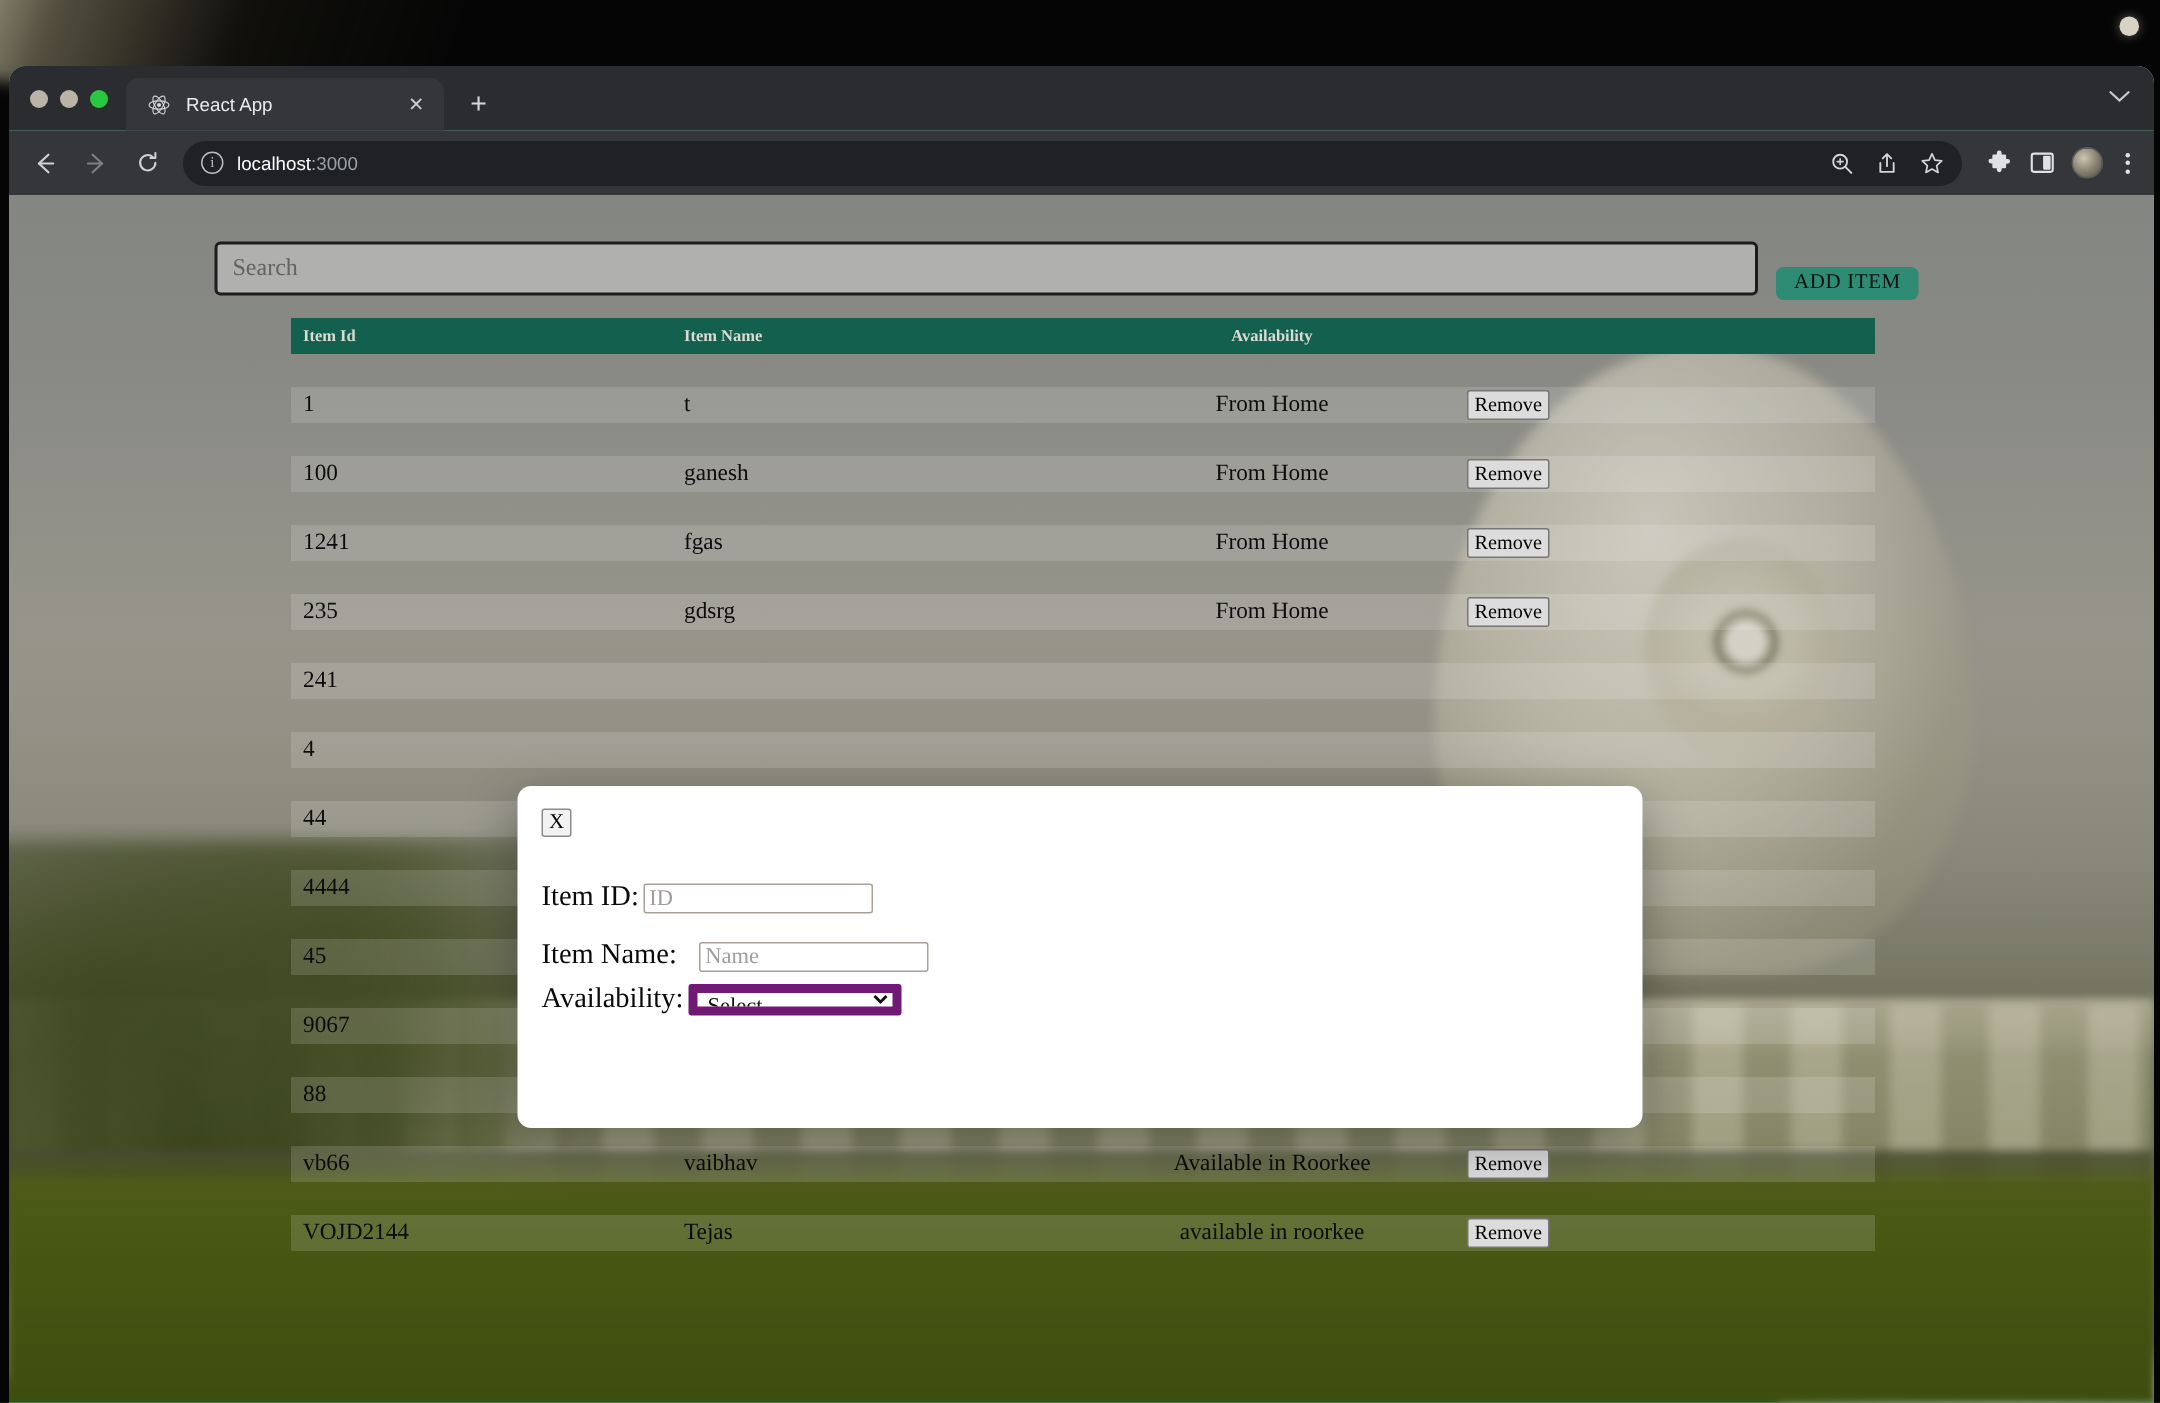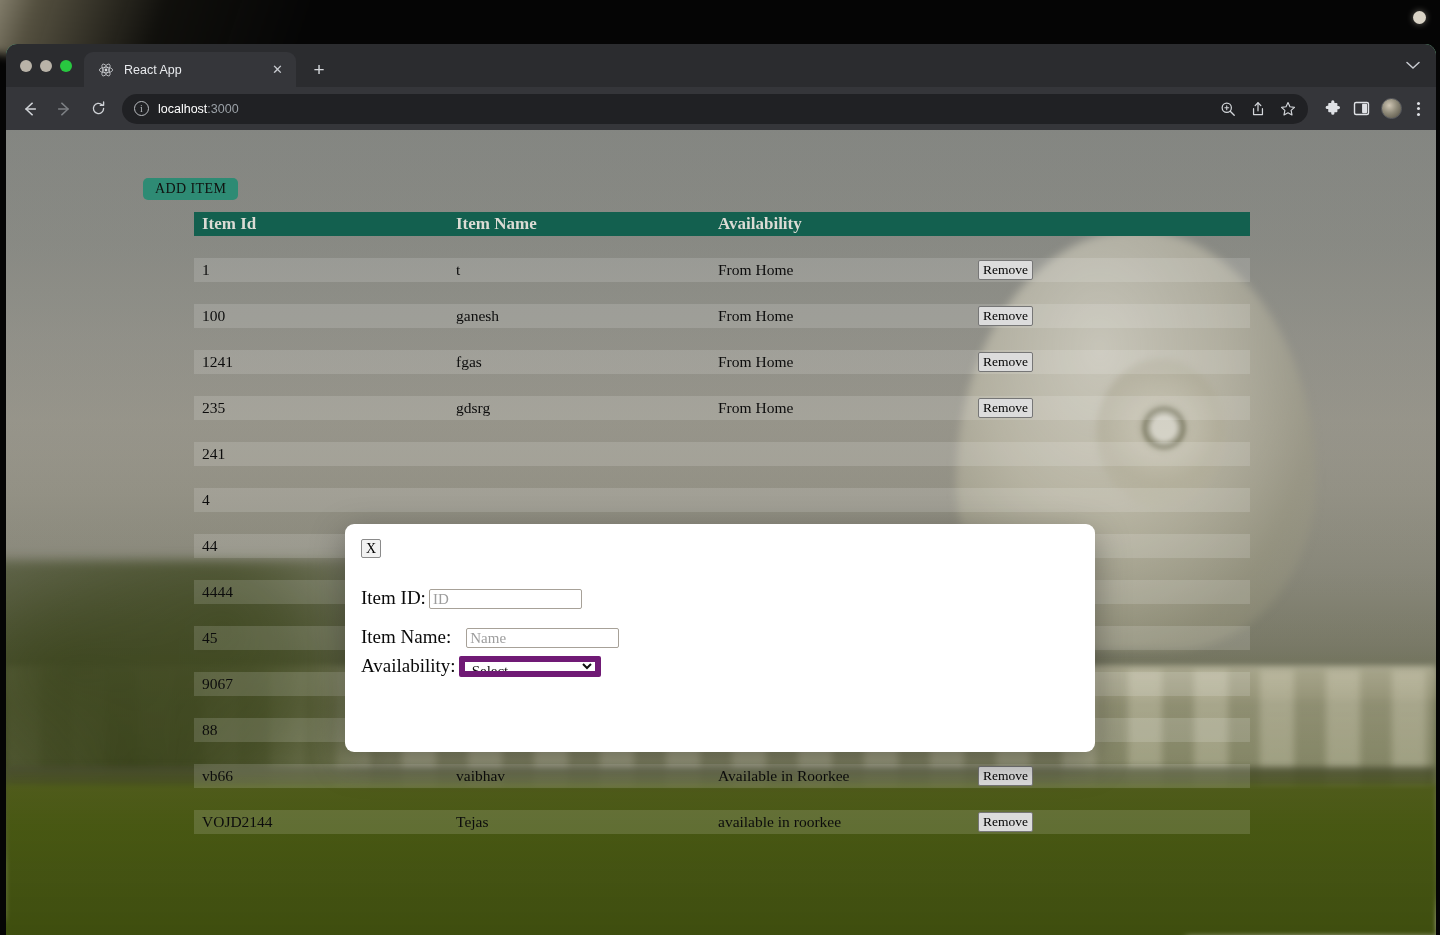--- a/index.html
+++ b/index.html
@@ -273,27 +273,27 @@
   .tbl {
     position: absolute;
     left: 188px; top: 82px;
     width: 1056px;
   }
   .tbl-head {
     display: flex;
     height: 24px;
     background: #13604f;
     color: #dbdbd4;
-    font-size: 17px;
+    font-size: 11px;
     font-weight: bold;
     align-items: center;
   }
   .c1 { width: 262px; padding-left: 8px; }
   .c2 { width: 262px; }
-  .c3 { width: 260px; }
+  .c3 { width: 260px; text-align: center; }
   .c4 { flex: 1; }
 
   .tbl-row {
     display: flex;
     align-items: center;
     height: 24px;
     margin-top: 22px;
     background: rgba(255,255,255,.14);
     font-size: 15.5px;
     color: #0c0c0c;
@@ -507,20 +507,21 @@
     <div class="bg-facade"></div>
     <div class="bg-trees"></div>
     <div class="bg-lawn-edge"></div>
     <div class="bg-cars"></div>
     <div class="bg-lawn"></div>
     <div class="bg-haze"></div>
 
     <div class="app">
 
       <div class="topbar">
+        <input class="search-input" type="text" placeholder="Search" style="">
         <button class="add-item-btn">ADD ITEM</button>
       </div>
 
       <div class="tbl">
         <div class="tbl-head">
           <div class="c1">Item Id</div>
           <div class="c2">Item Name</div>
           <div class="c3">Availability</div>
           <div class="c4"></div>
         </div>

